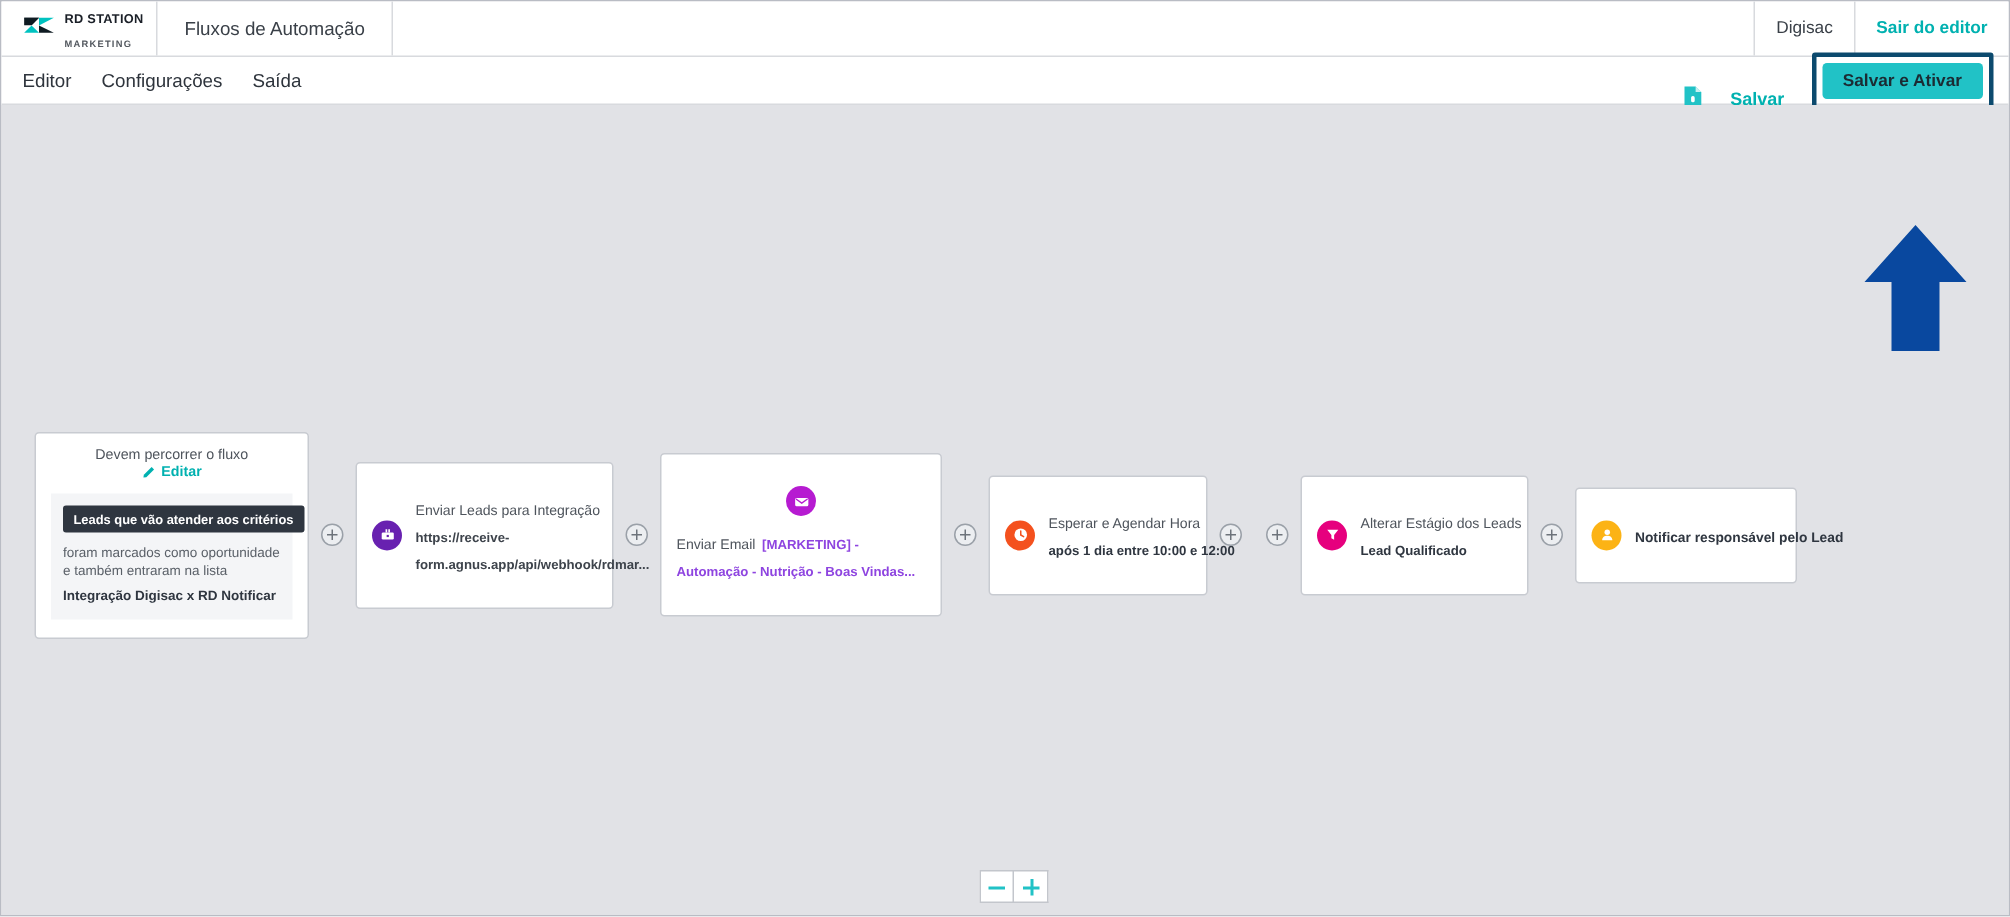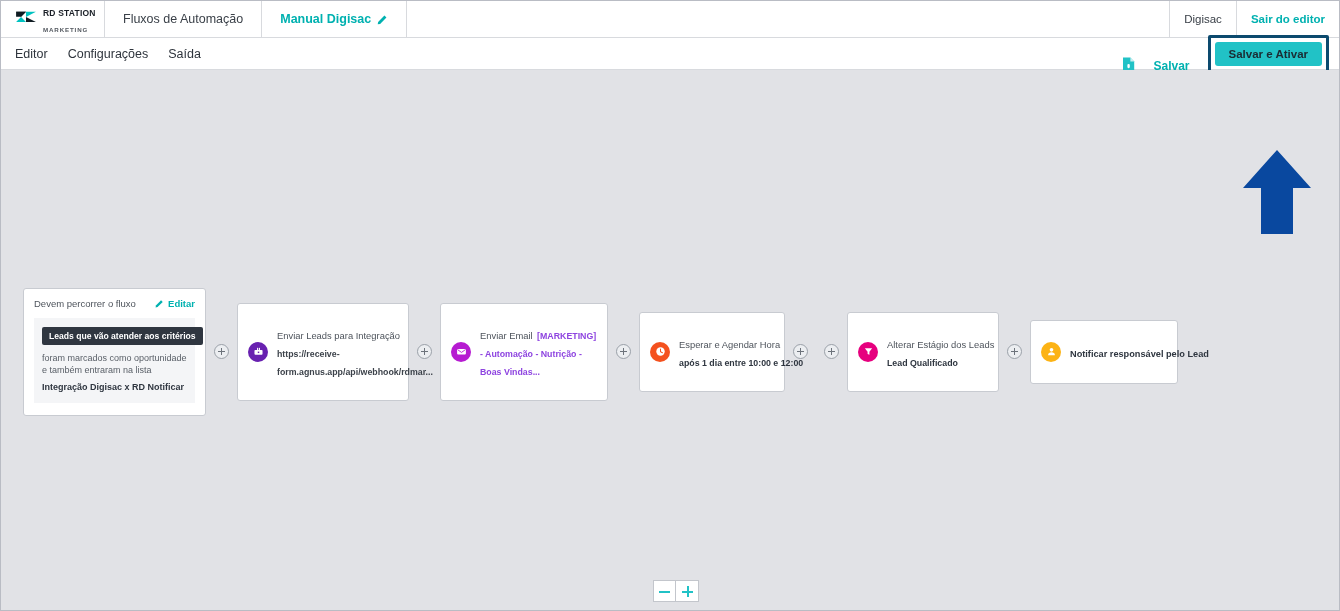--- a/index.html
+++ b/index.html
@@ -127,20 +127,21 @@
     width: 183px; flex: 0 0 183px;
     margin-left: 22px;
     background: #ffffff;
     border: 1px solid #c8cbd1;
     border-radius: 3px;
     padding: 9px 10px 12px 10px;
   }
   .trigger-head {
     display: flex; align-items: center; justify-content: space-between;
     margin-bottom: 9px;
+    flex-direction: column;
   }
   .trigger-title { font-size: 9.5px; color: #4e545c; }
   .trigger-edit {
     display: flex; align-items: center; gap: 4px;
     font-size: 9.5px; font-weight: bold; color: #00b1b0;
   }
   .trigger-edit svg { width: 9px; height: 9px; display: block; }
   .trigger-body {
     background: #f4f5f7;
     padding: 7px 8px 9px 8px;
@@ -206,21 +207,21 @@
   }
   .step-sub.link { color: #8e44e0; font-weight: bold; }
   .step-sub.bold { color: #2f3640; font-weight: bold; white-space: nowrap; }
   .step-sub.plain { color: #3d434b; font-weight: bold; }
   .step-title.bold-only {
     font-weight: bold; color: #2f3640; font-size: 9.2px;
   }
 
   
   .w-integr { width: 172px; }
-  .w-email1 { width: 168px; }
+  .w-email1 { width: 188px; flex-direction: column; }
   .w-wait   { width: 146px; }
   .w-email2 { width: 174px; }
   .w-stage  { width: 152px; }
   .w-notify { width: 148px; }
 
   
   .zoom-controls {
     position: absolute;
     left: 652px; bottom: 8px;
     display: flex;
@@ -262,28 +263,20 @@
       <span class="brand-text">
         <span class="brand-line1">RD STATION</span>
         <span class="brand-line2">MARKETING</span>
       </span>
     </div>
 
     <div class="topnav-item">
       <span>Fluxos de Automação</span>
     </div>
 
-    <div class="topnav-item flow">
-      <span>Manual Digisac</span>
-      <span class="pencil-icon">
-        <svg viewBox="0 0 12 12" width="11" height="11">
-          <path d="M1.2 8.6 L8.1 1.7 L10.3 3.9 L3.4 10.8 L0.8 11.2 Z" fill="#00b1b0"></path>
-        </svg>
-      </span>
-    </div>
 
     <div class="topbar-spacer"></div>
 
     <div class="topbar-right">
       <div class="acct">
         <span>Digisac</span>
       </div>
       <div class="exit">
         <span>Sair do editor</span>
       </div>

